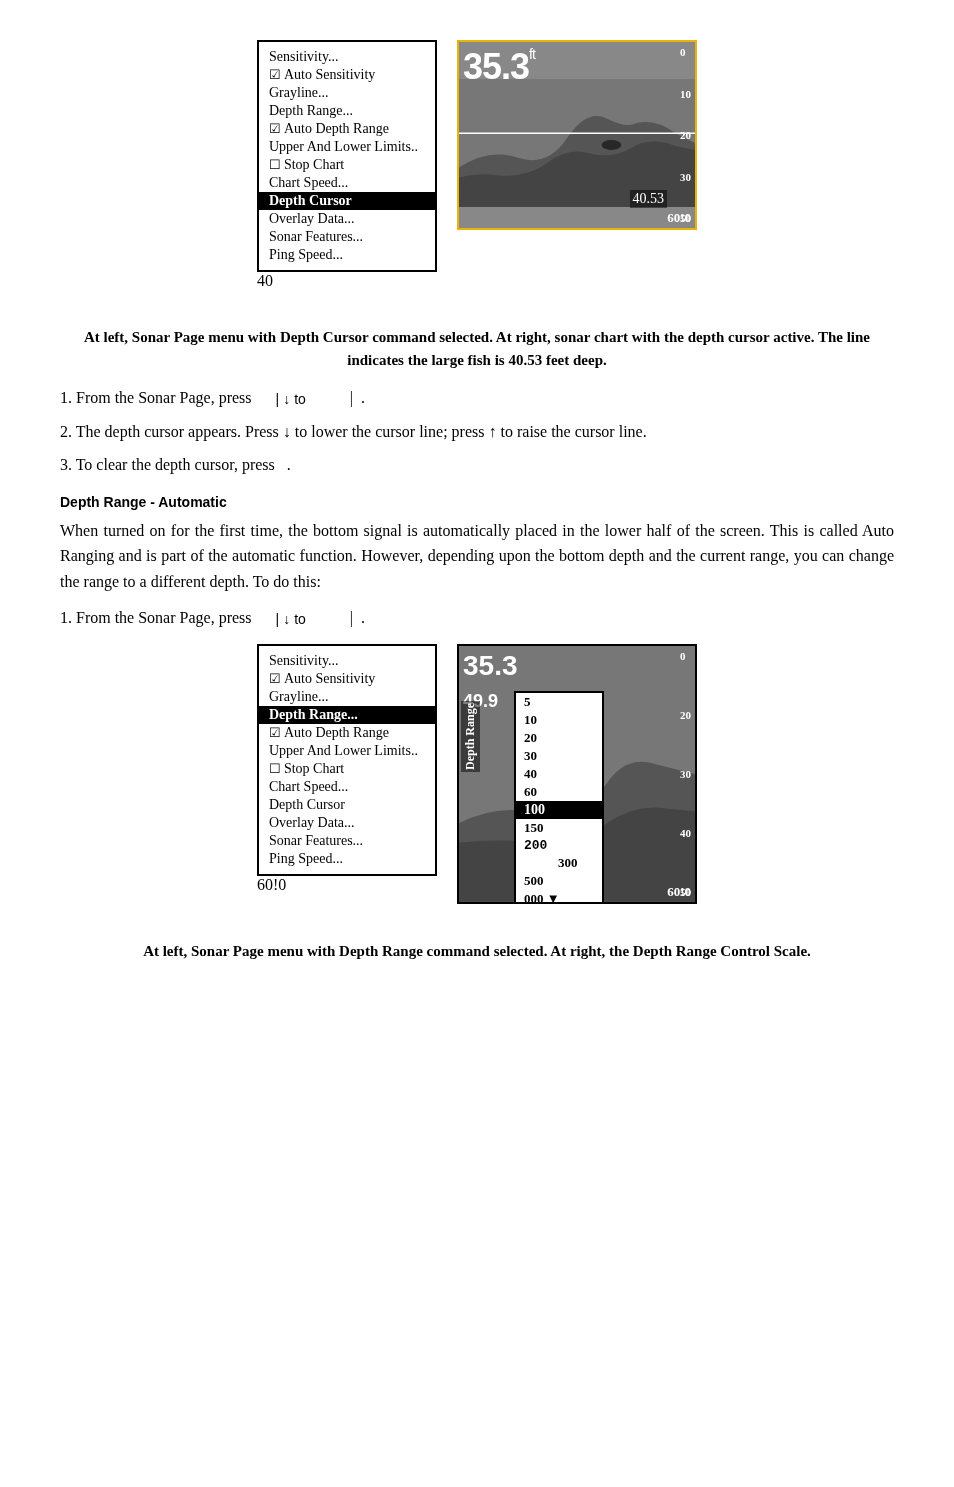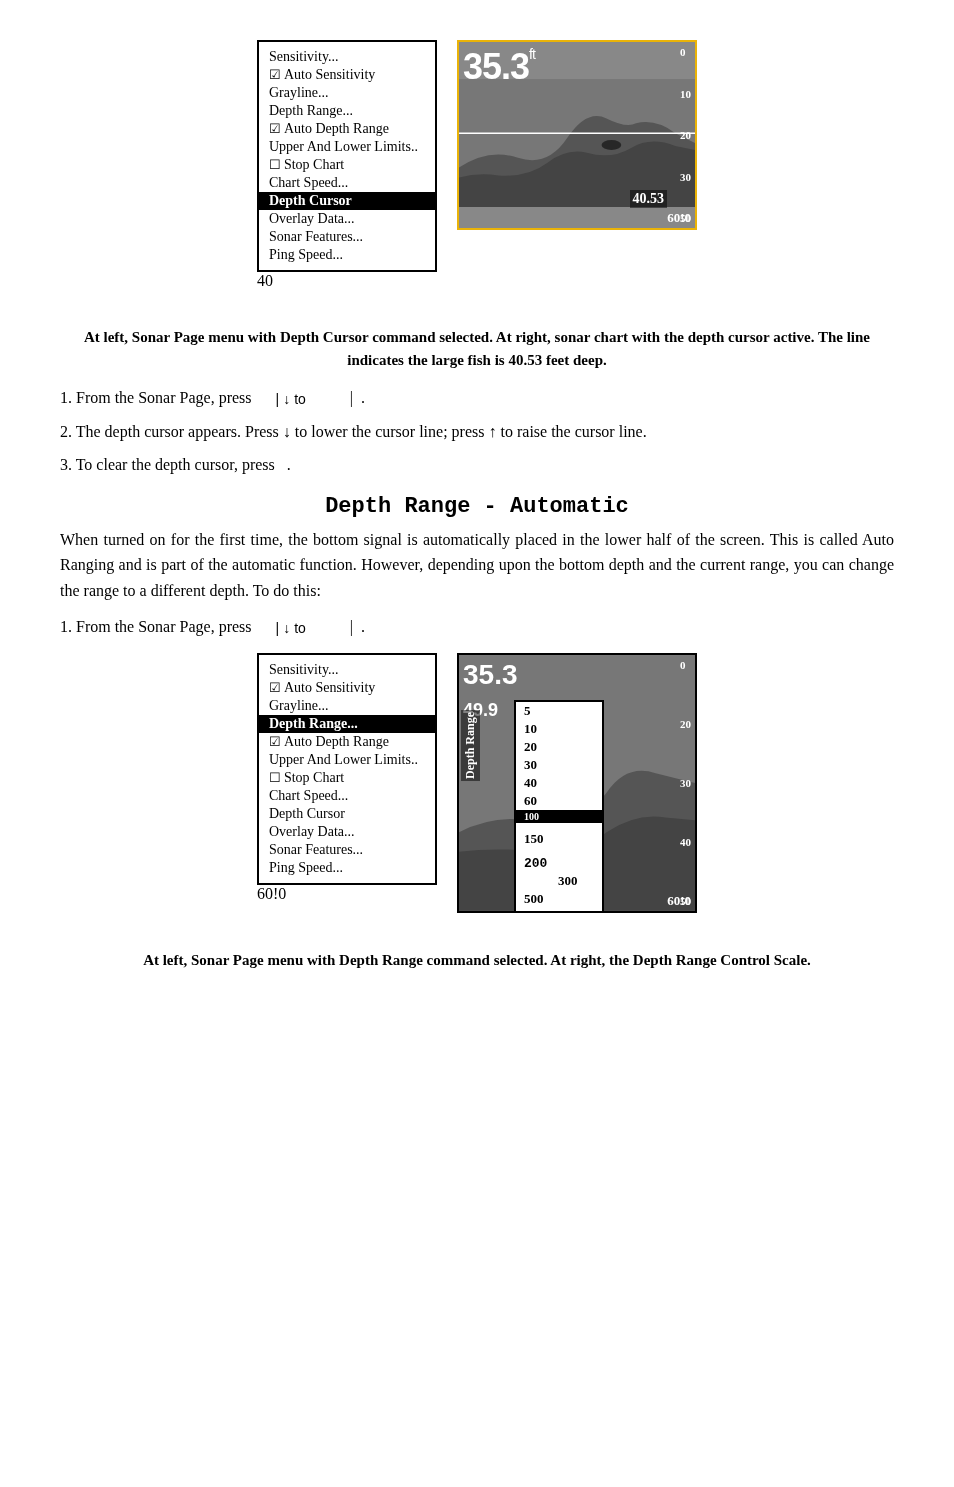--- a/index.html
+++ b/index.html
@@ -94,21 +94,21 @@
       font-size: 11px;
       color: #fff;
       font-weight: bold;
       padding: 4px 0;
     }
     .sonar-bottom-value {
       position: absolute;
       bottom: 20px;
       right: 28px;
       font-size: 14px;
-      font-weight: bold;
+      font-weight: normal;
       color: #fff;
       background: rgba(0,0,0,0.5);
       padding: 1px 3px;
       margin-top: 13px;
     }
     .sonar-footer {
       position: absolute;
       bottom: 2px;
       width: 100%;
       display: flex;
@@ -144,26 +144,25 @@
       display: inline-flex;
       align-items: center;
       gap: 4px;
       font-family: Arial, sans-serif;
       font-size: 14px;
       vertical-align: middle;
     }
 
     
     .section-heading {
-      font-size: 22px;
-      font-weight: bold;
-      font-family: Liberation Mono, monospace;
+      font-size: 14px;
+      font-weight: bold;
+      font-family: Liberation Sans, sans-serif;
       margin-top: 16px;
       margin-bottom: 8px;
-      text-align: center;
     }
 
     
     .figure-bottom {
       display: flex;
       gap: 20px;
       justify-content: center;
       margin-top: 14px;
       margin-bottom: 16px;
     }
@@ -358,22 +357,22 @@
         </svg>
         <div class="depth-range-top-num">35.3<br><span style="font-size:18px;">49.9</span></div>
 
         <div style="position:absolute;left:55px;top:45px;width:90px;background:#fff;border:2px solid #000;z-index:10;">
           <div style="padding:1px 8px;font-size:13px;font-weight:bold;">5</div>
           <div style="padding:1px 8px;font-size:13px;font-weight:bold;">10</div>
           <div style="padding:1px 8px;font-size:13px;font-weight:bold;">20</div>
           <div style="padding:1px 8px;font-size:13px;font-weight:bold;">30</div>
           <div style="padding:1px 8px;font-size:13px;font-weight:bold;">40</div>
           <div style="padding:1px 8px;font-size:13px;font-weight:bold;">60</div>
-          <div style="padding:1px 8px;font-size:10px;font-weight:bold;background:#000;color:#fff;">100</div>
-          <div style="padding:8px 8px;font-size:13px;font-weight:bold;">150</div>
+          <div style="padding:1px 8px;font-size:14px;font-weight:bold;background:#000;color:#fff;">100</div>
+          <div style="padding:1px 8px;font-size:13px;font-weight:bold;">150</div>
           <div style="padding:1px 8px;font-size:13px;font-weight:bold;font-family:Liberation Mono, monospace;">200</div>
           <div style="padding:1px 8px;font-size:13px;font-weight:bold;margin-left:34px;">300</div>
           <div style="padding:1px 8px;font-size:13px;font-weight:bold;">500</div>
           <div style="padding:1px 8px;font-size:13px;font-weight:bold;">000 ▼</div>
         </div>
 
         <div style="position:absolute;left:2px;top:55px;writing-mode:vertical-rl;transform:rotate(180deg);font-size:12px;font-weight:bold;color:#fff;background:rgba(0,0,0,0.5);padding:2px;z-index:10;">Depth Range</div>
         <div class="depth-range-scale-right">
           <span>0</span>
           <span>20</span>

